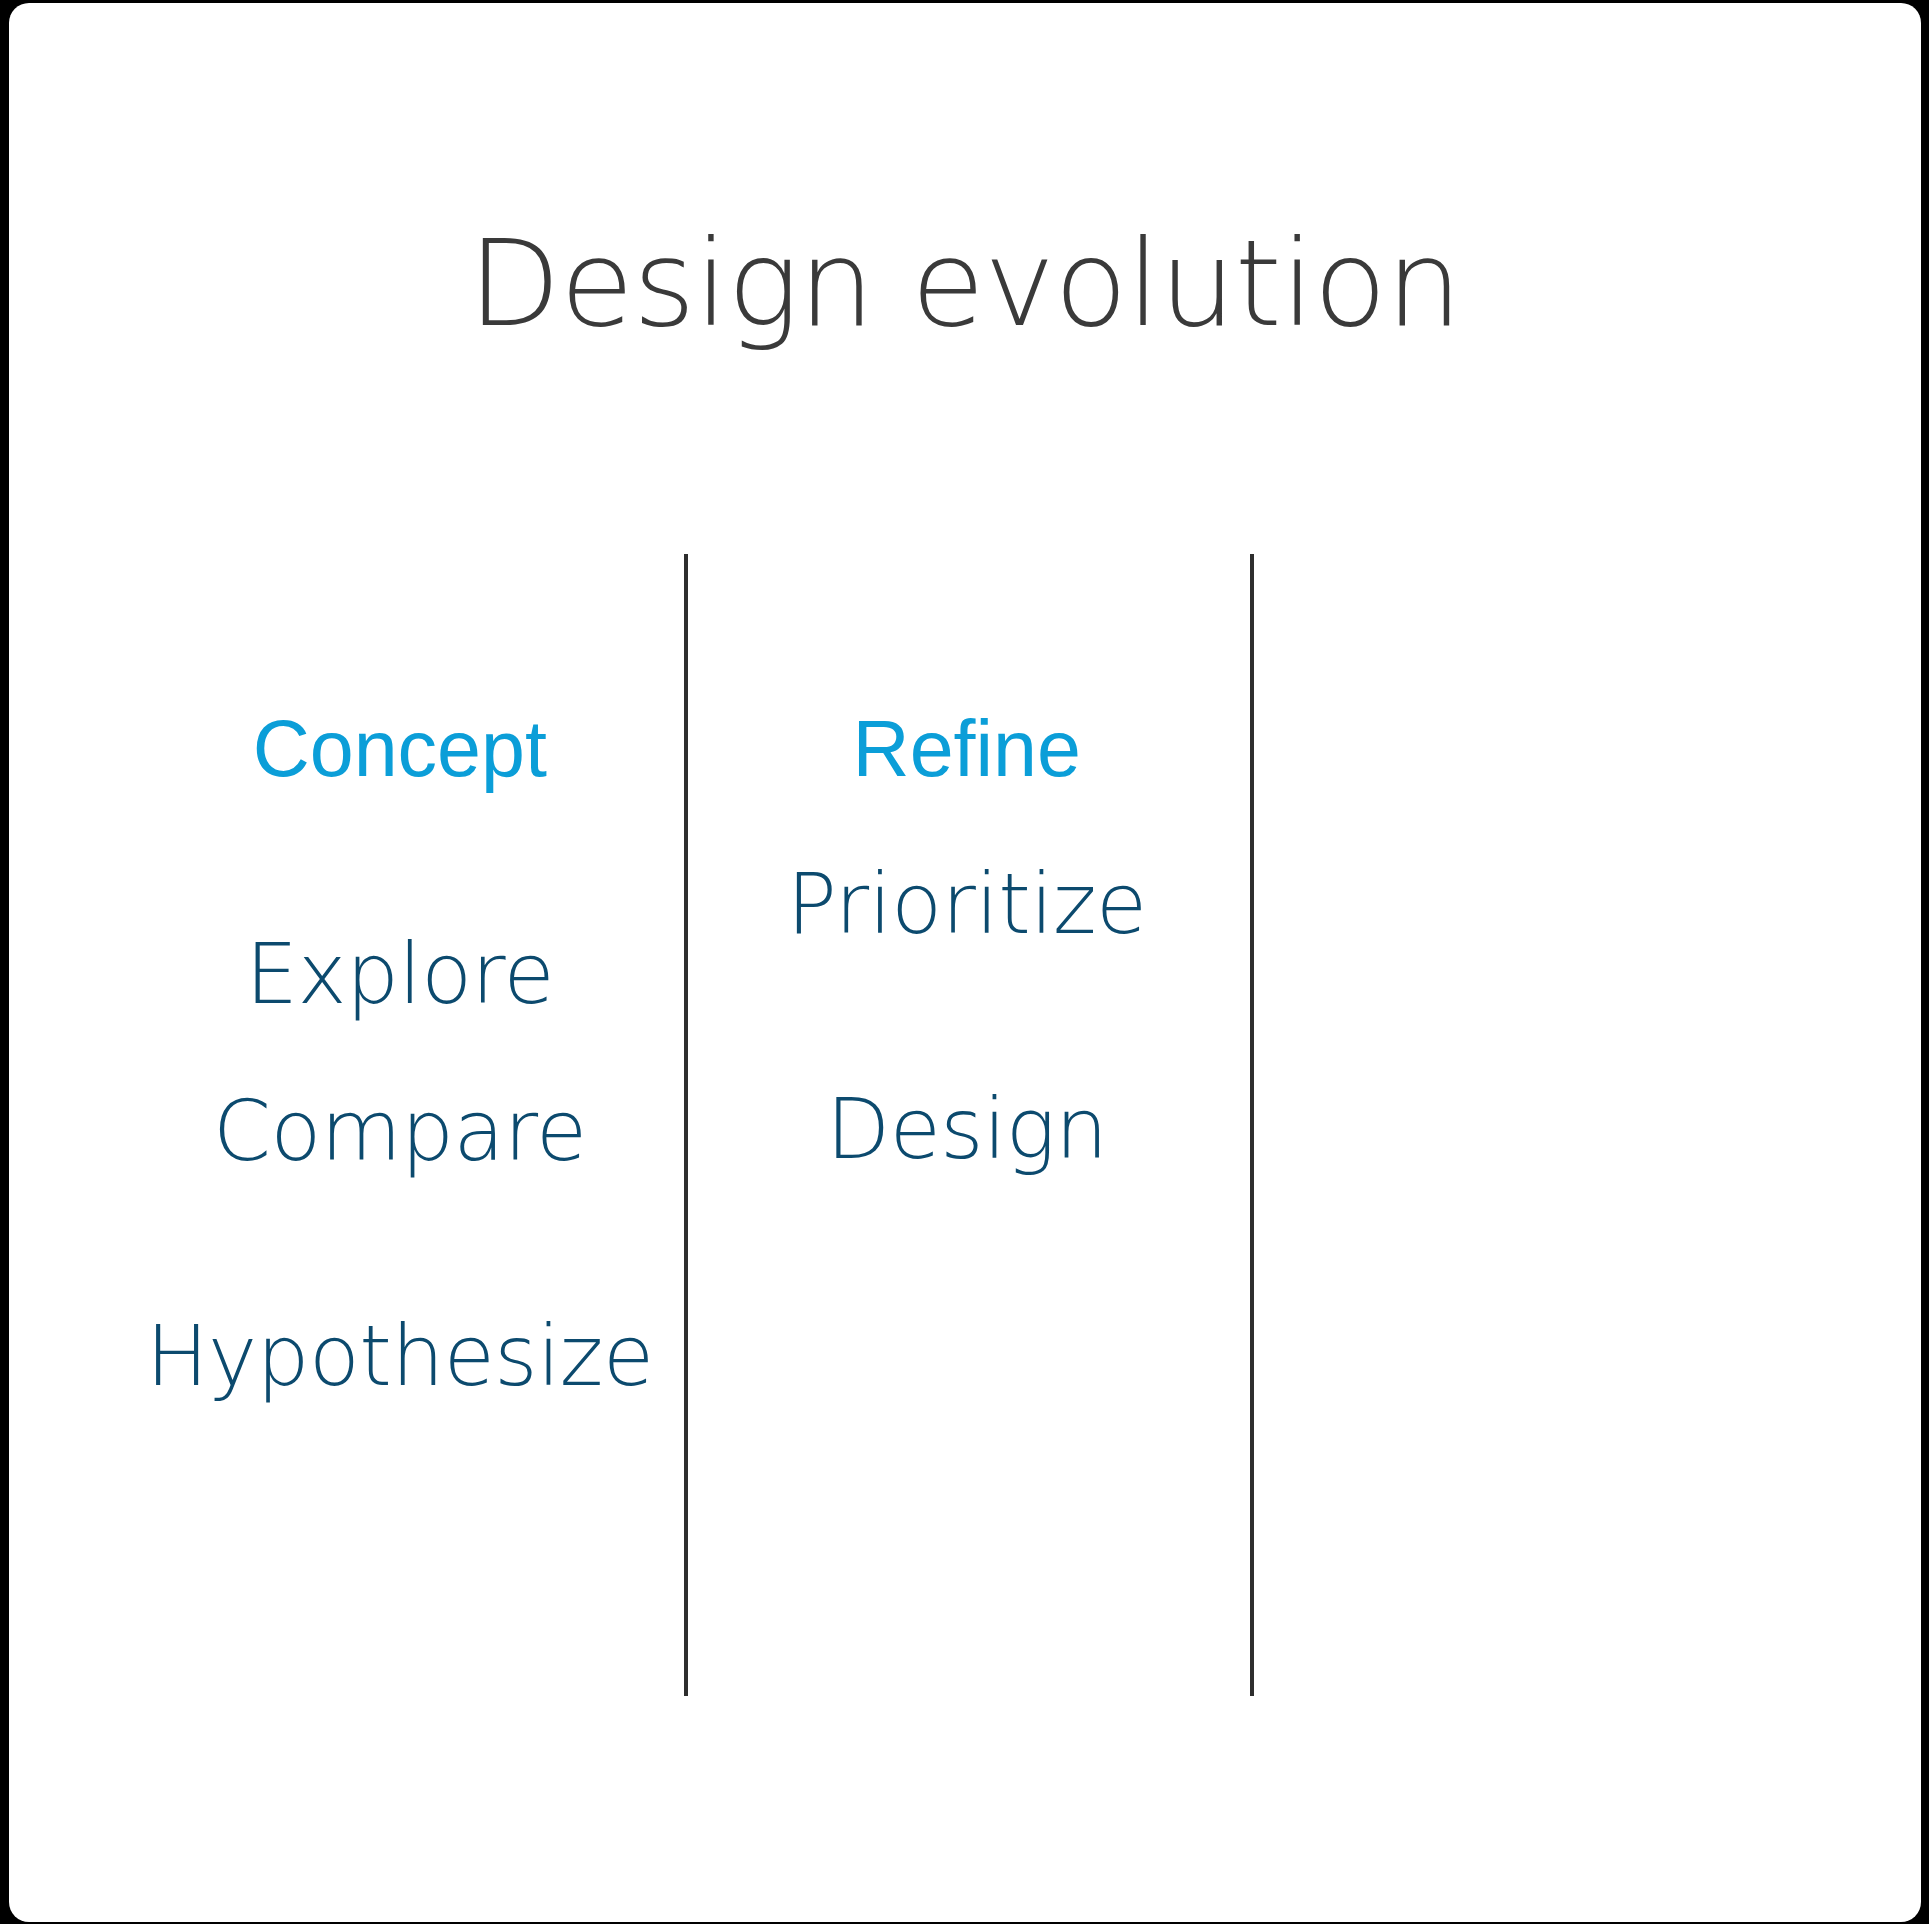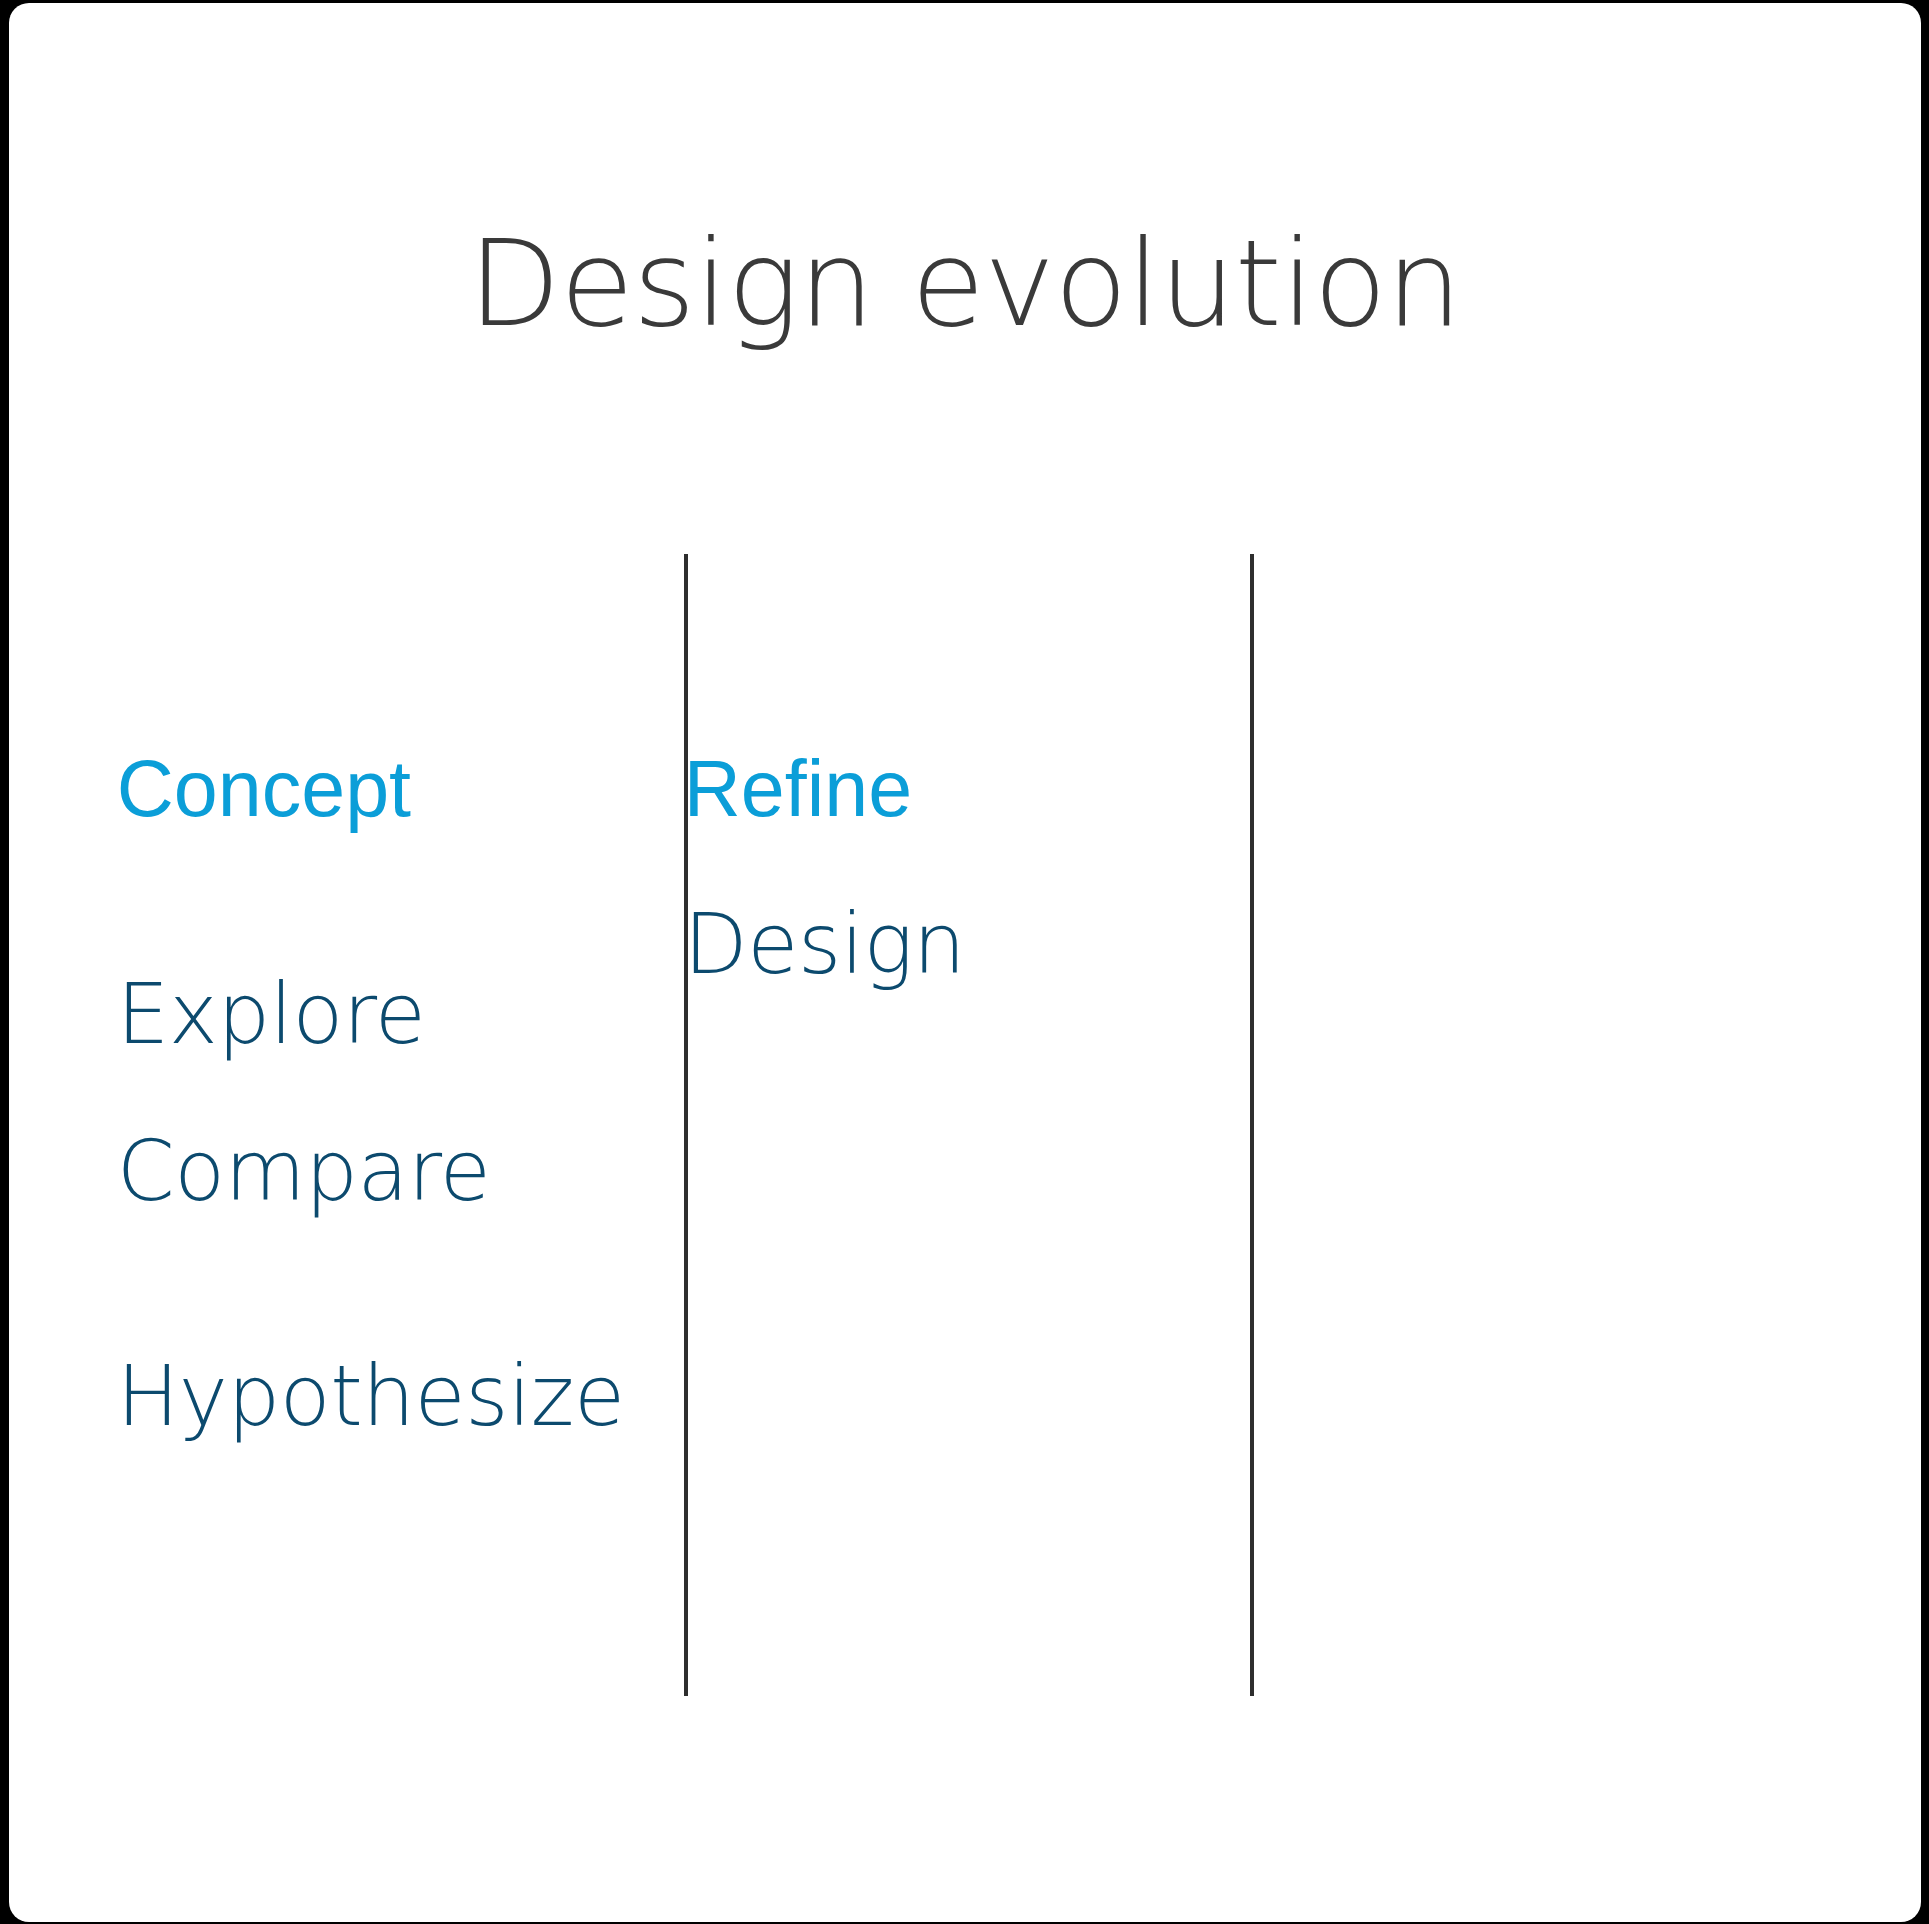--- a/index.html
+++ b/index.html
@@ -54,22 +54,23 @@
     top: 551px;
     width: 4px;
     height: 1142px;
     background: #2e2e2e;
   }
   .divider-1 { left: 675px; }
   .divider-2 { left: 1241px; }
 
   .column {
     position: absolute;
-    top: 746px;
+    top: 706px;
     width: 566px;
+    text-align: center;
   }
   .col-1 { left: 108px; }
   .col-2 { left: 675px; }
   .col-3 { left: 1241px; }
 
   .col-header {
     font-family: "Liberation Sans", sans-serif;
     font-size: 79px;
     font-weight: 400;
     color: #0b9ed8;
@@ -112,20 +113,21 @@
       <div class="col-items">
         <div class="col-item first">Explore</div>
         <div class="col-item">Compare</div>
         <div class="col-item">Hypothesize</div>
       </div>
     </div>
 
     <div class="column col-2">
       <div class="col-header">Refine</div>
       <div class="col-items">
+        <div class="col-item">Prioritize</div>
         <div class="col-item">Design</div>
       </div>
     </div>
 
 
   </div>
 </div>
 
 
 </body></html>

